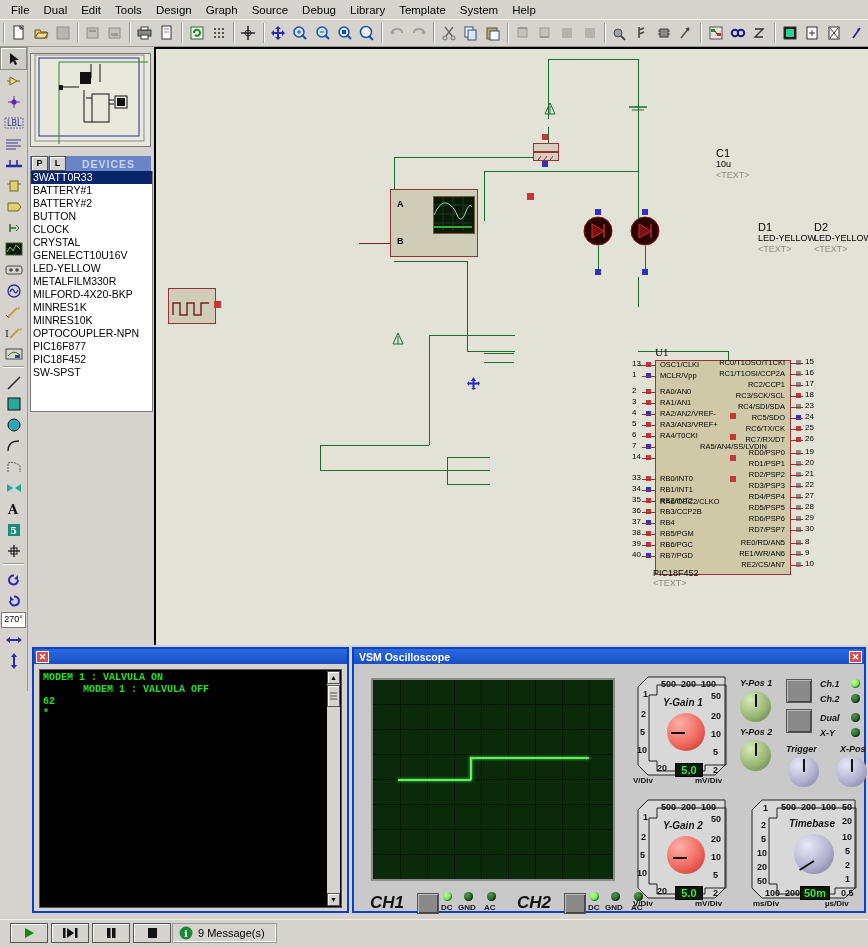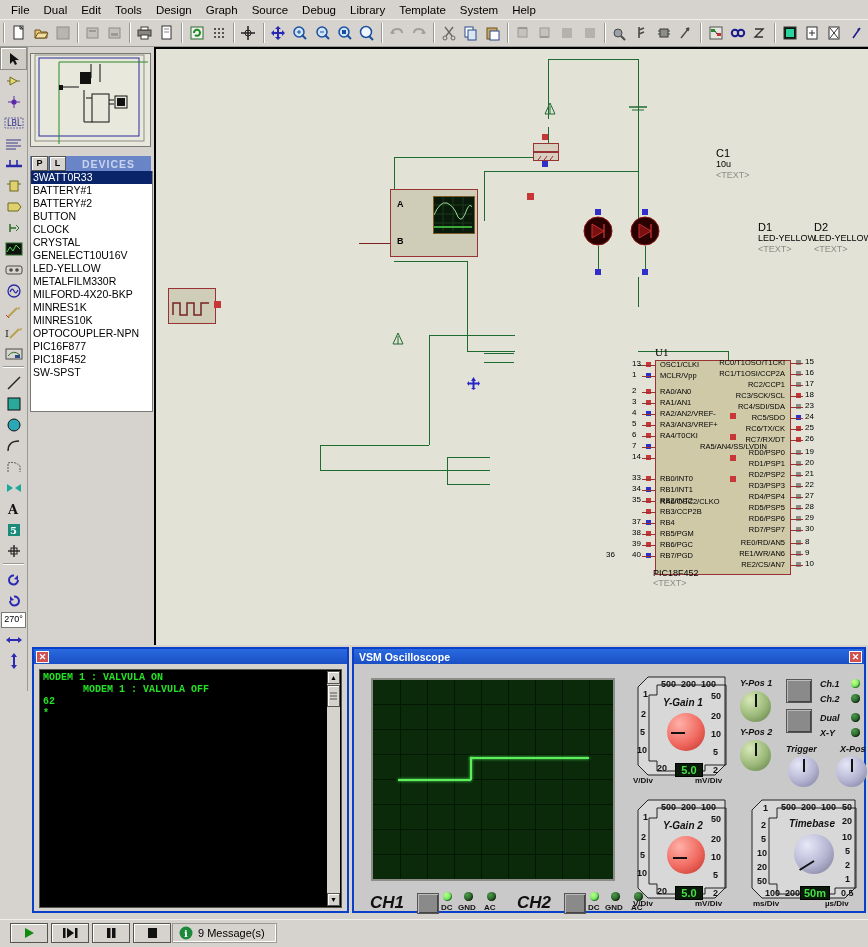--- a/index.html
+++ b/index.html
@@ -792,21 +792,21 @@
         <div class="wire wh" style="left: 488px; top: 432px; width: 13px; background: rgb(153, 51, 51);"></div>
         <span class="lbl" style="left: 506px; top: 427px; font-size: 7.5px;">RB0/INT0</span>
         <span class="lbl" style="left: 478px; top: 437px; font-size: 8px;">34</span>
         <div class="bluepin" style="left: 492px; top: 440px; width: 5px; height: 5px;"></div>
         <div class="wire wh" style="left: 488px; top: 443px; width: 13px; background: rgb(153, 51, 51);"></div>
         <span class="lbl" style="left: 506px; top: 438px; font-size: 7.5px;">RB1/INT1</span>
         <span class="lbl" style="left: 478px; top: 448px; font-size: 8px;">35</span>
         <div class="pin" style="left: 492px; top: 451px; width: 5px; height: 5px;"></div>
         <div class="wire wh" style="left: 488px; top: 454px; width: 13px; background: rgb(153, 51, 51);"></div>
         <span class="lbl" style="left: 506px; top: 449px; font-size: 7.5px;">RB2/INT2</span>
-        <span class="lbl" style="left: 452px; top: 459px; font-size: 8px; margin-top: 44px;">36</span>
+        <span class="lbl" style="left: 478px; top: 459px; font-size: 8px;">36</span>
         <div class="pin" style="left: 492px; top: 462px; width: 5px; height: 5px;"></div>
         <div class="wire wh" style="left: 488px; top: 465px; width: 13px; background: rgb(153, 51, 51);"></div>
         <span class="lbl" style="left: 506px; top: 460px; font-size: 7.5px;">RB3/CCP2B</span>
         <span class="lbl" style="left: 478px; top: 470px; font-size: 8px;">37</span>
         <div class="bluepin" style="left: 492px; top: 473px; width: 5px; height: 5px;"></div>
         <div class="wire wh" style="left: 488px; top: 476px; width: 13px; background: rgb(153, 51, 51);"></div>
         <span class="lbl" style="left: 506px; top: 471px; font-size: 7.5px;">RB4</span>
         <span class="lbl" style="left: 478px; top: 481px; font-size: 8px;">38</span>
         <div class="pin" style="left: 492px; top: 484px; width: 5px; height: 5px;"></div>
         <div class="wire wh" style="left: 488px; top: 487px; width: 13px; background: rgb(153, 51, 51);"></div>

